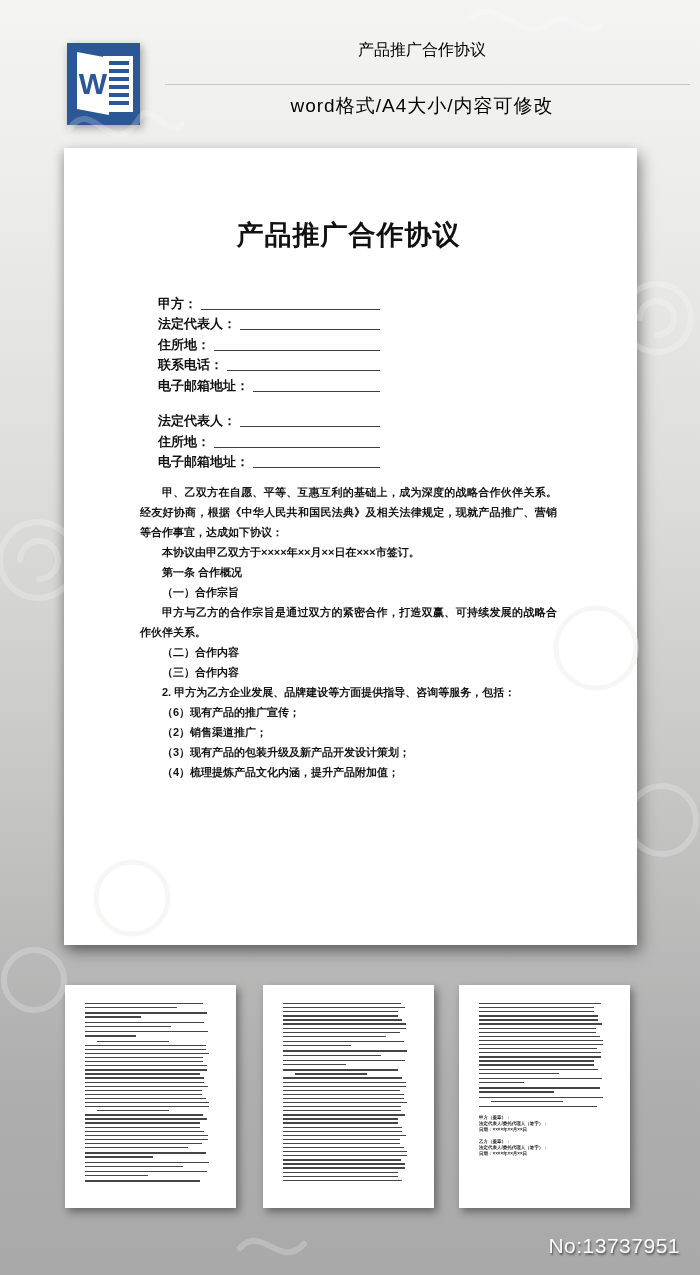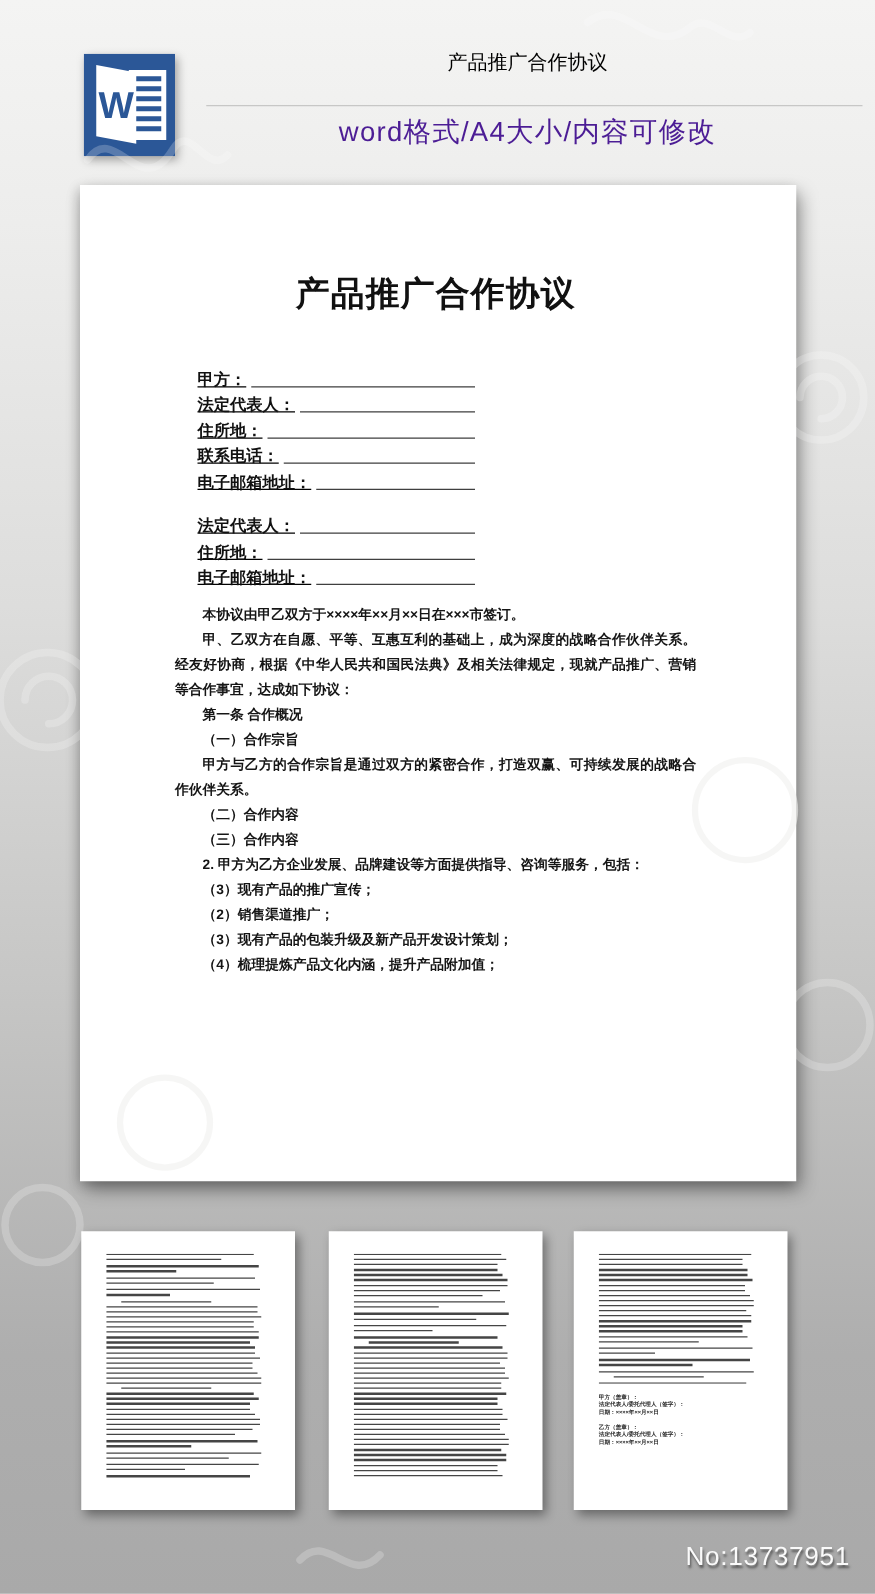--- a/index.html
+++ b/index.html
@@ -7,31 +7,31 @@
   body{
     position:relative;
     font-family:"Liberation Sans","DejaVu Sans",sans-serif;
     background:linear-gradient(180deg,#f4f4f3 0%,#ededec 14%,#dddddc 38%,#c6c6c5 62%,#aeaeae 85%,#a9a9a9 100%);
     overflow:hidden;
   }
   
   .hdr-icon{position:absolute;left:67px;top:43px;width:73px;height:82px;filter:drop-shadow(2px 3px 4px rgba(0,0,0,.35));}
   .hdr-text{position:absolute;left:150px;right:6px;top:40px;text-align:center;}
   .hdr-divider{position:absolute;left:165px;right:10px;top:84px;height:1px;background:#c7c7c6;}
-  .hdr-sub{position:absolute;left:150px;right:6px;top:88px;text-align:center;font-size:22px;color:#4c1d95;letter-spacing:1px;line-height:36px;}
+  .hdr-sub{position:absolute;left:150px;right:6px;top:88px;text-align:center;font-size:19px;color:#000000;letter-spacing:1px;line-height:36px;}
   
   .page{
     position:absolute;left:64px;top:148px;width:573px;height:797px;background:#fff;
     box-shadow:4px 7px 14px rgba(0,0,0,.38),-2px 3px 9px rgba(0,0,0,.18);
     padding:0 80px 0 76px;
   }
   .doc-title{margin-top:72px;text-align:center;font-size:27px;font-weight:700;color:#111;letter-spacing:1px;line-height:31px;}
   .fields{margin-top:40px;margin-left:18px;width:222px;}
   .fields-b{margin-top:15px;}
-  .frow{display:flex;align-items:flex-end;height:20.5px;text-decoration:underline;}
+  .frow{display:flex;align-items:flex-end;height:20.5px;}
   .flabel{font-size:13px;font-weight:700;color:#111;white-space:nowrap;line-height:17px;}
   .fline{flex:1;border-bottom:1.5px solid #3f3f3f;margin:0 0 2px 4px;height:1px;}
   .doc-body{margin-top:12px;font-size:11px;line-height:20px;color:#151515;text-align:justify;font-weight:600;}
   .doc-body p{text-indent:2em;}
   .doc-body .p-heading{font-weight:700;}
   
   .thumb{position:absolute;top:985px;width:171px;height:223px;background:#fff;
     box-shadow:3px 4px 8px rgba(0,0,0,.4);padding:18px 20px 0 20px;overflow:hidden;}
   #thumb1{left:65px;} #thumb2{left:263px;} #thumb3{left:459px;}
   .tlines{overflow:hidden;}
@@ -100,29 +100,29 @@
       <div class="frow">
         <span class="flabel">住所地：</span>
         <span class="fline"></span>
       </div>
       <div class="frow">
         <span class="flabel">电子邮箱地址：</span>
         <span class="fline"></span>
       </div>
     </div>
   <div class="doc-body">
+      <p class="p-indent">甲、乙双方在自愿、平等、互惠互利的基础上，成为深度的战略合作伙伴关系。经友好协商，根据《中华人民共和国民法典》及相关法律规定，现就产品推广、营销等合作事宜，达成如下协议：</p>
       <p class="p-indent">本协议由甲乙双方于××××年××月××日在×××市签订。</p>
-      <p class="p-indent">甲、乙双方在自愿、平等、互惠互利的基础上，成为深度的战略合作伙伴关系。经友好协商，根据《中华人民共和国民法典》及相关法律规定，现就产品推广、营销等合作事宜，达成如下协议：</p>
       <p class="p-heading">第一条  合作概况</p>
       <p class="p-sub">（一）合作宗旨</p>
       <p class="p-indent">甲方与乙方的合作宗旨是通过双方的紧密合作，打造双赢、可持续发展的战略合作伙伴关系。</p>
       <p class="p-sub">（二）合作内容</p>
       <p class="p-sub">（三）合作内容</p>
       <p class="p-num">2. 甲方为乙方企业发展、品牌建设等方面提供指导、咨询等服务，包括：</p>
-      <p class="p-item">（3）现有产品的推广宣传；</p>
+      <p class="p-item">（6）现有产品的推广宣传；</p>
       <p class="p-item">（2）销售渠道推广；</p>
       <p class="p-item">（3）现有产品的包装升级及新产品开发设计策划；</p>
       <p class="p-item">（4）梳理提炼产品文化内涵，提升产品附加值；</p>
     </div>
 </div>
 
 <div class="thumb" id="thumb1">
     <div class="tlines">
       <div class="tline" style="width: 90%;"></div>
       <div class="tline" style="margin-bottom: 4px; width: 70%;"></div>

